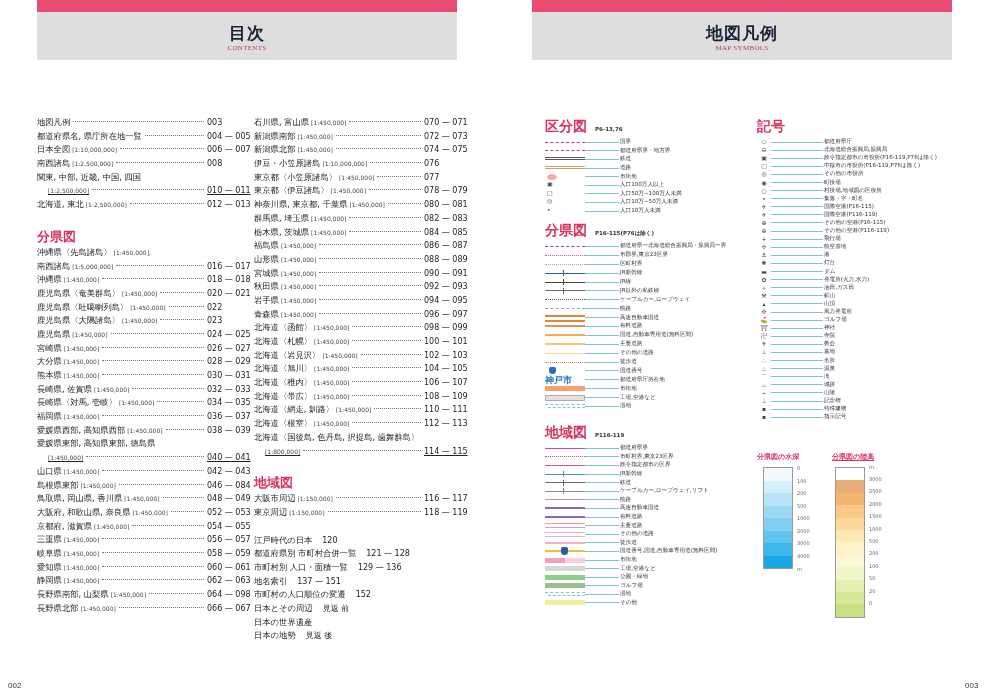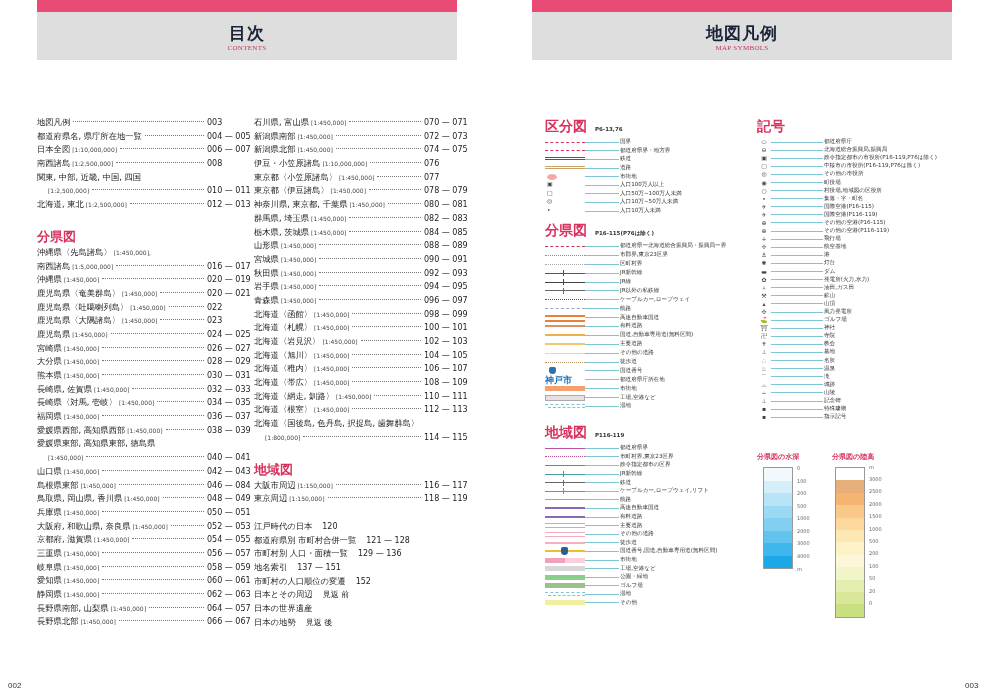--- a/index.html
+++ b/index.html
@@ -19,21 +19,21 @@
 
   
   .toc-col { position: absolute; top: 116px; width: 220px; }
   .toc-col.c1 { left: 37px; }
   .toc-col.c2 { left: 254px; }
   .toc-line { display: flex; align-items: baseline; height: 13.7px; font-size: 8.3px; white-space: nowrap; line-height: 13.7px; }
   .toc-line .t { color: #222; }
   .toc-line .sc { font-size: 6px; color: #444; margin-left: 2px; }
   .toc-line .dots { flex: 1; border-bottom: 1px dotted #777; margin: 0 3px; transform: translateY(-3px); height: 1px; }
   .toc-line .pg { color: #222; font-size: 8px; min-width: 50px; }
-  .toc-line.indent { padding-left: 9px; }
+  .toc-line.indent { padding-left: 9px; text-decoration: underline; }
   .toc-sec { font-size: 13px; font-weight: bold; color: #d8325e; height: 20px; line-height: 22px; margin-top: 14px; }
   .toc-plain { font-size: 8.3px; height: 13.7px; line-height: 13.7px; white-space: nowrap; }
   .toc-plain .pp { margin-left: 10px; font-size: 8px; }
 
   
   .lg-col { position: absolute; }
   .lg-sec { display: flex; align-items: baseline; height: 20px; }
   .lg-sec .h { font-size: 14px; font-weight: bold; color: #d8325e; }
   .lg-sec .r { font-size: 5.5px; font-weight: bold; color: #333; margin-left: 8px; }
   .lg-row { display: flex; align-items: center; height: 8.4px; }
@@ -107,21 +107,21 @@
       <div class="toc-line">
         <span class="t">南西諸島</span>
         <span class="sc">[1:5,000,000]</span>
         <span class="dots"></span>
         <span class="pg">016 — 017</span>
       </div>
       <div class="toc-line">
         <span class="t">沖縄県</span>
         <span class="sc">[1:450,000]</span>
         <span class="dots"></span>
-        <span class="pg">020 — 019</span>
+        <span class="pg">018 — 018</span>
       </div>
       <div class="toc-line">
         <span class="t">鹿児島県〈奄美群島〉</span>
         <span class="sc">[1:450,000]</span>
         <span class="dots"></span>
         <span class="pg">020 — 021</span>
       </div>
       <div class="toc-line">
         <span class="t">鹿児島県〈吐噶喇列島〉</span>
         <span class="sc">[1:450,000]</span>
@@ -202,26 +202,20 @@
         <span class="dots"></span>
         <span class="pg">046 — 084</span>
       </div>
       <div class="toc-line">
         <span class="t">鳥取県, 岡山県, 香川県</span>
         <span class="sc">[1:450,000]</span>
         <span class="dots"></span>
         <span class="pg">048 — 049</span>
       </div>
       <div class="toc-line">
-        <span class="t">兵庫県</span>
-        <span class="sc">[1:450,000]</span>
-        <span class="dots"></span>
-        <span class="pg">050 — 051</span>
-      </div>
-      <div class="toc-line">
         <span class="t">大阪府, 和歌山県, 奈良県</span>
         <span class="sc">[1:450,000]</span>
         <span class="dots"></span>
         <span class="pg">052 — 053</span>
       </div>
       <div class="toc-line">
         <span class="t">京都府, 滋賀県</span>
         <span class="sc">[1:450,000]</span>
         <span class="dots"></span>
         <span class="pg">054 — 055</span>
@@ -247,21 +241,21 @@
       <div class="toc-line">
         <span class="t">静岡県</span>
         <span class="sc">[1:450,000]</span>
         <span class="dots"></span>
         <span class="pg">062 — 063</span>
       </div>
       <div class="toc-line">
         <span class="t">長野県南部, 山梨県</span>
         <span class="sc">[1:450,000]</span>
         <span class="dots"></span>
-        <span class="pg">064 — 057</span>
+        <span class="pg">064 — 098</span>
       </div>
       <div class="toc-line">
         <span class="t">長野県北部</span>
         <span class="sc">[1:450,000]</span>
         <span class="dots"></span>
         <span class="pg">066 — 067</span>
       </div>
     </div>
   <div class="toc-col c2" id="toc2">
       <div class="toc-line">
@@ -310,20 +304,26 @@
         <span class="t">群馬県, 埼玉県</span>
         <span class="sc">[1:450,000]</span>
         <span class="dots"></span>
         <span class="pg">082 — 083</span>
       </div>
       <div class="toc-line">
         <span class="t">栃木県, 茨城県</span>
         <span class="sc">[1:450,000]</span>
         <span class="dots"></span>
         <span class="pg">084 — 085</span>
+      </div>
+      <div class="toc-line">
+        <span class="t">福島県</span>
+        <span class="sc">[1:450,000]</span>
+        <span class="dots"></span>
+        <span class="pg">086 — 087</span>
       </div>
       <div class="toc-line">
         <span class="t">山形県</span>
         <span class="sc">[1:450,000]</span>
         <span class="dots"></span>
         <span class="pg">088 — 089</span>
       </div>
       <div class="toc-line">
         <span class="t">宮城県</span>
         <span class="sc">[1:450,000]</span>
@@ -990,21 +990,21 @@
       </div>
       <div class="scale-tk" style="left: 302px; top: 465px;">0</div>
       <div class="scale-tk" style="left: 302px; top: 477.5px;">100</div>
       <div class="scale-tk" style="left: 302px; top: 490px;">200</div>
       <div class="scale-tk" style="left: 302px; top: 502.5px;">500</div>
       <div class="scale-tk" style="left: 302px; top: 515px;">1000</div>
       <div class="scale-tk" style="left: 302px; top: 527.5px;">2000</div>
       <div class="scale-tk" style="left: 302px; top: 540px;">3000</div>
       <div class="scale-tk" style="left: 302px; top: 552.5px;">4000</div>
       <div class="scale-tk" style="left: 302px; top: 566px;">m</div>
-      <div class="scale-title" style="left: 337px; top: 452px;">分県図の陸高</div>
+      <div class="scale-title" style="left: 337px; top: 452px; text-decoration: underline;">分県図の陸高</div>
       <div class="scale-bar" style="left: 340px; top: 467px;">
         <div style="height: 12.4px; background: rgb(255, 255, 255);"></div>
         <div style="height: 12.4px; background: rgb(230, 174, 120);"></div>
         <div style="height: 12.4px; background: rgb(245, 180, 112);"></div>
         <div style="height: 12.4px; background: rgb(250, 200, 136);"></div>
         <div style="height: 12.4px; background: rgb(253, 216, 156);"></div>
         <div style="height: 12.4px; background: rgb(253, 232, 180);"></div>
         <div style="height: 12.4px; background: rgb(253, 241, 200);"></div>
         <div style="height: 12.4px; background: rgb(252, 247, 216);"></div>
         <div style="height: 12.4px; background: rgb(242, 245, 200);"></div>

